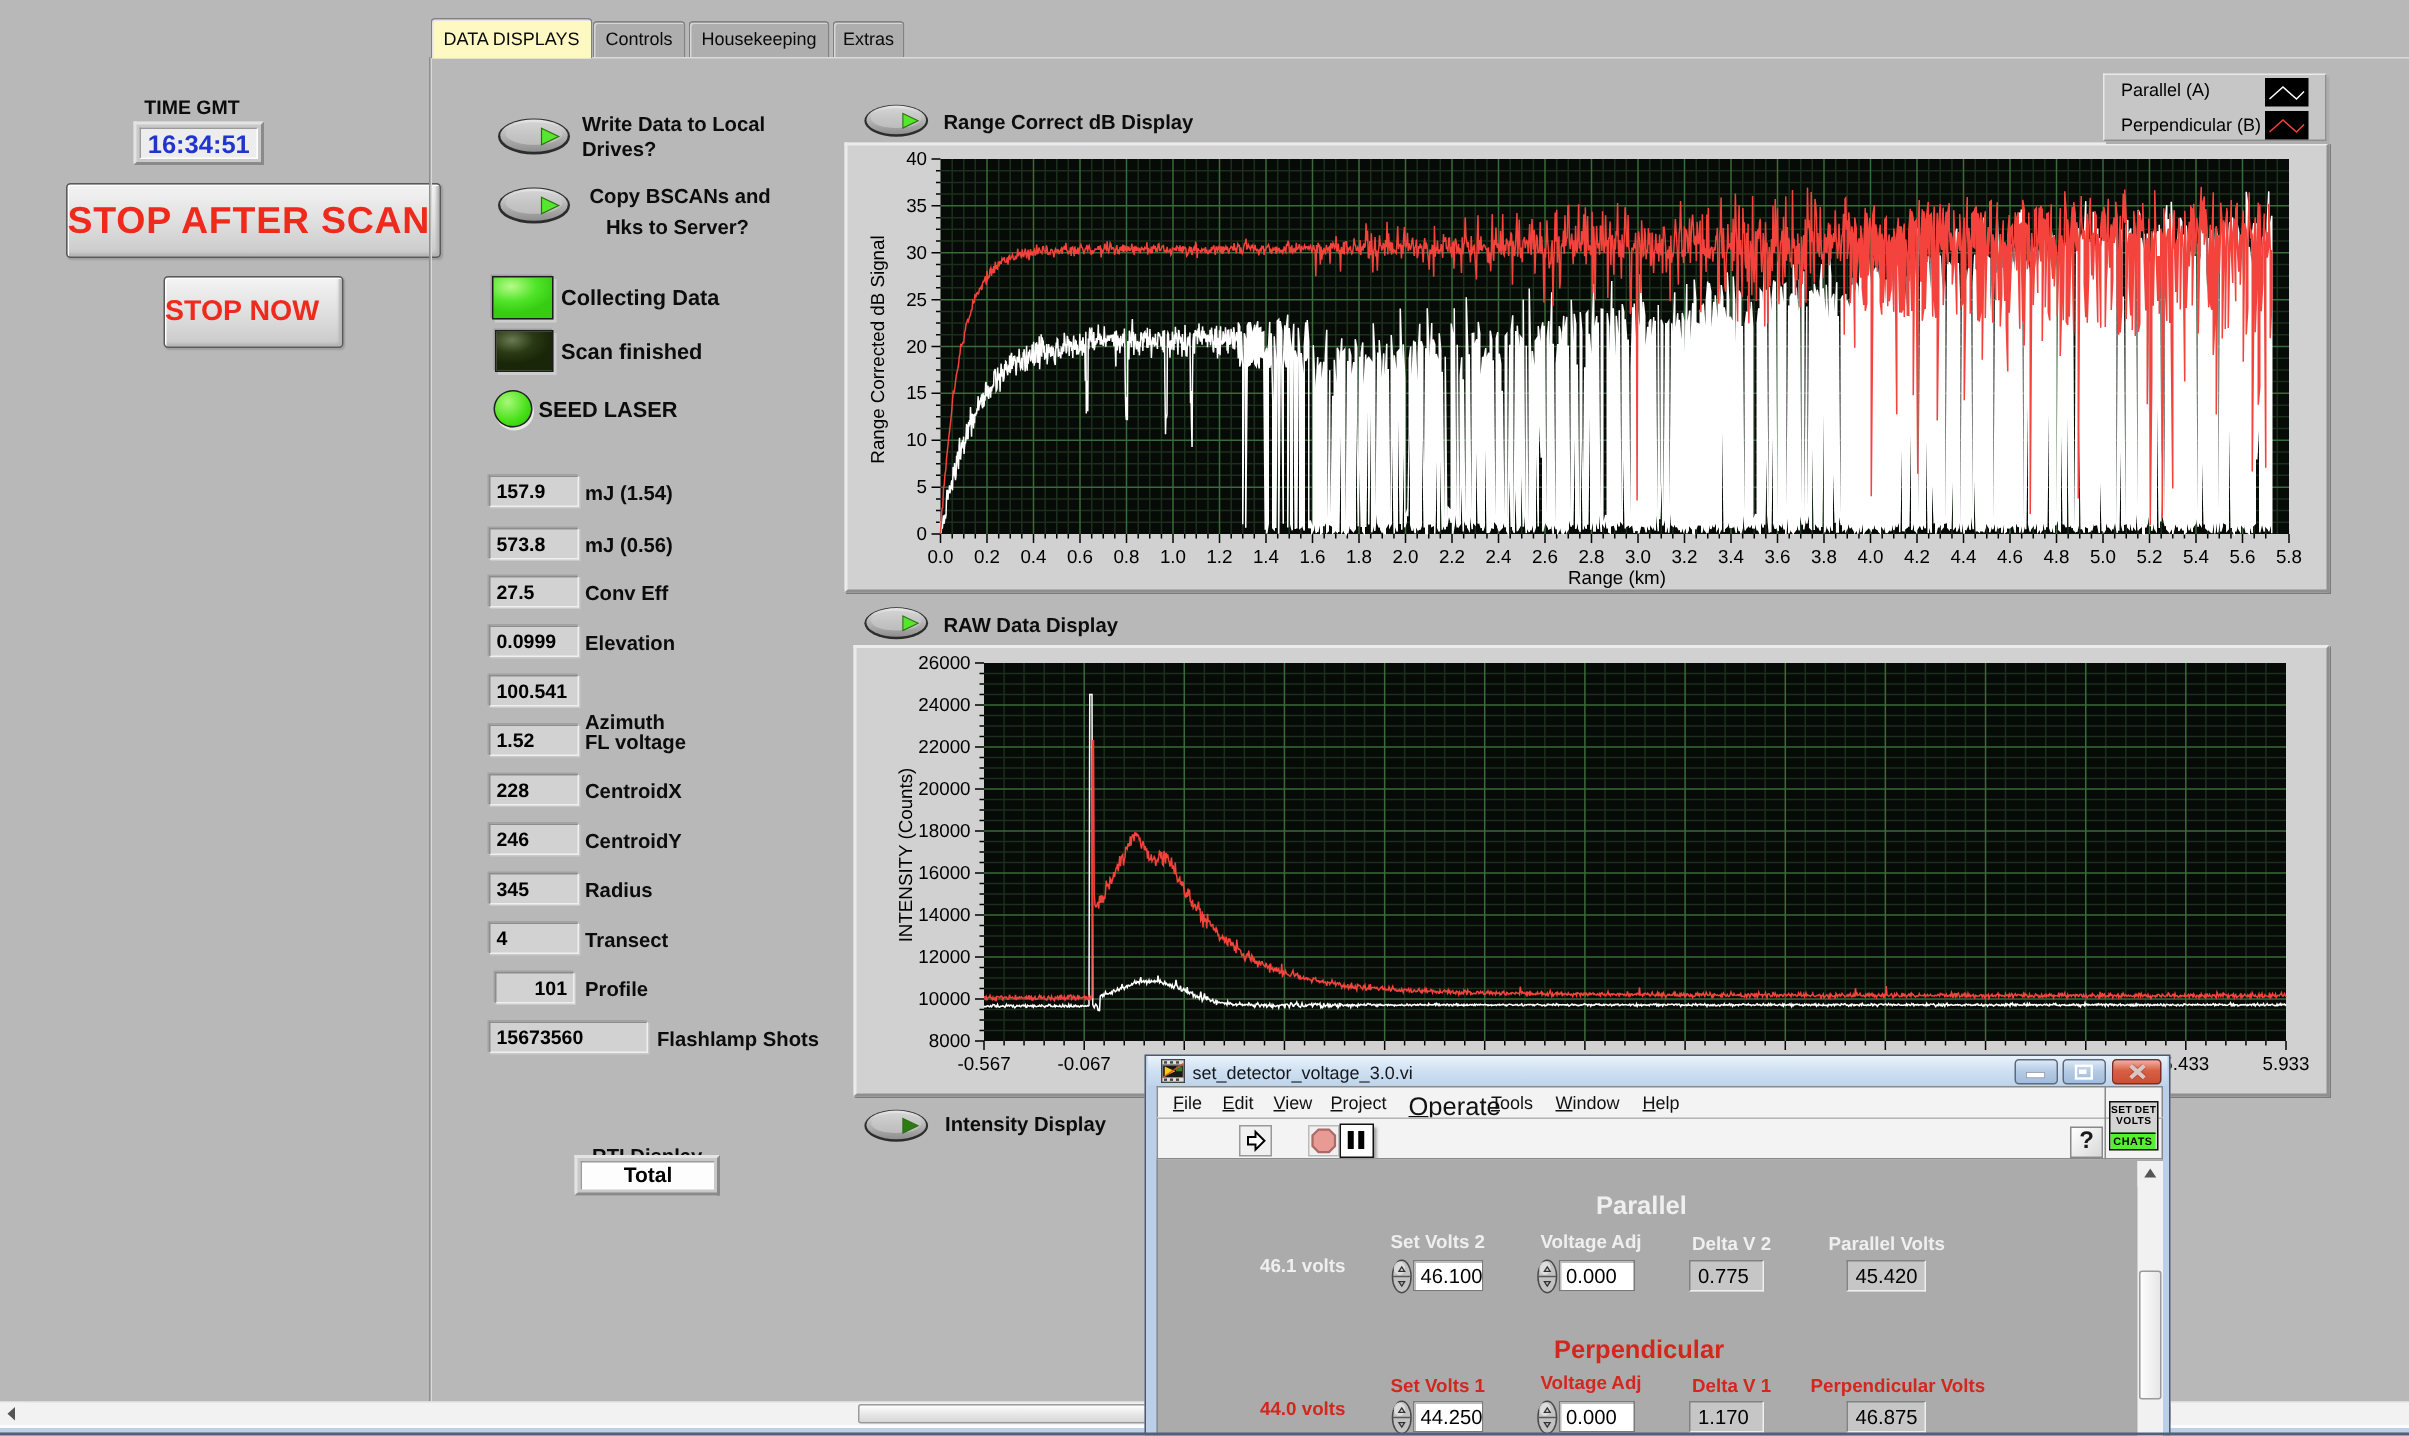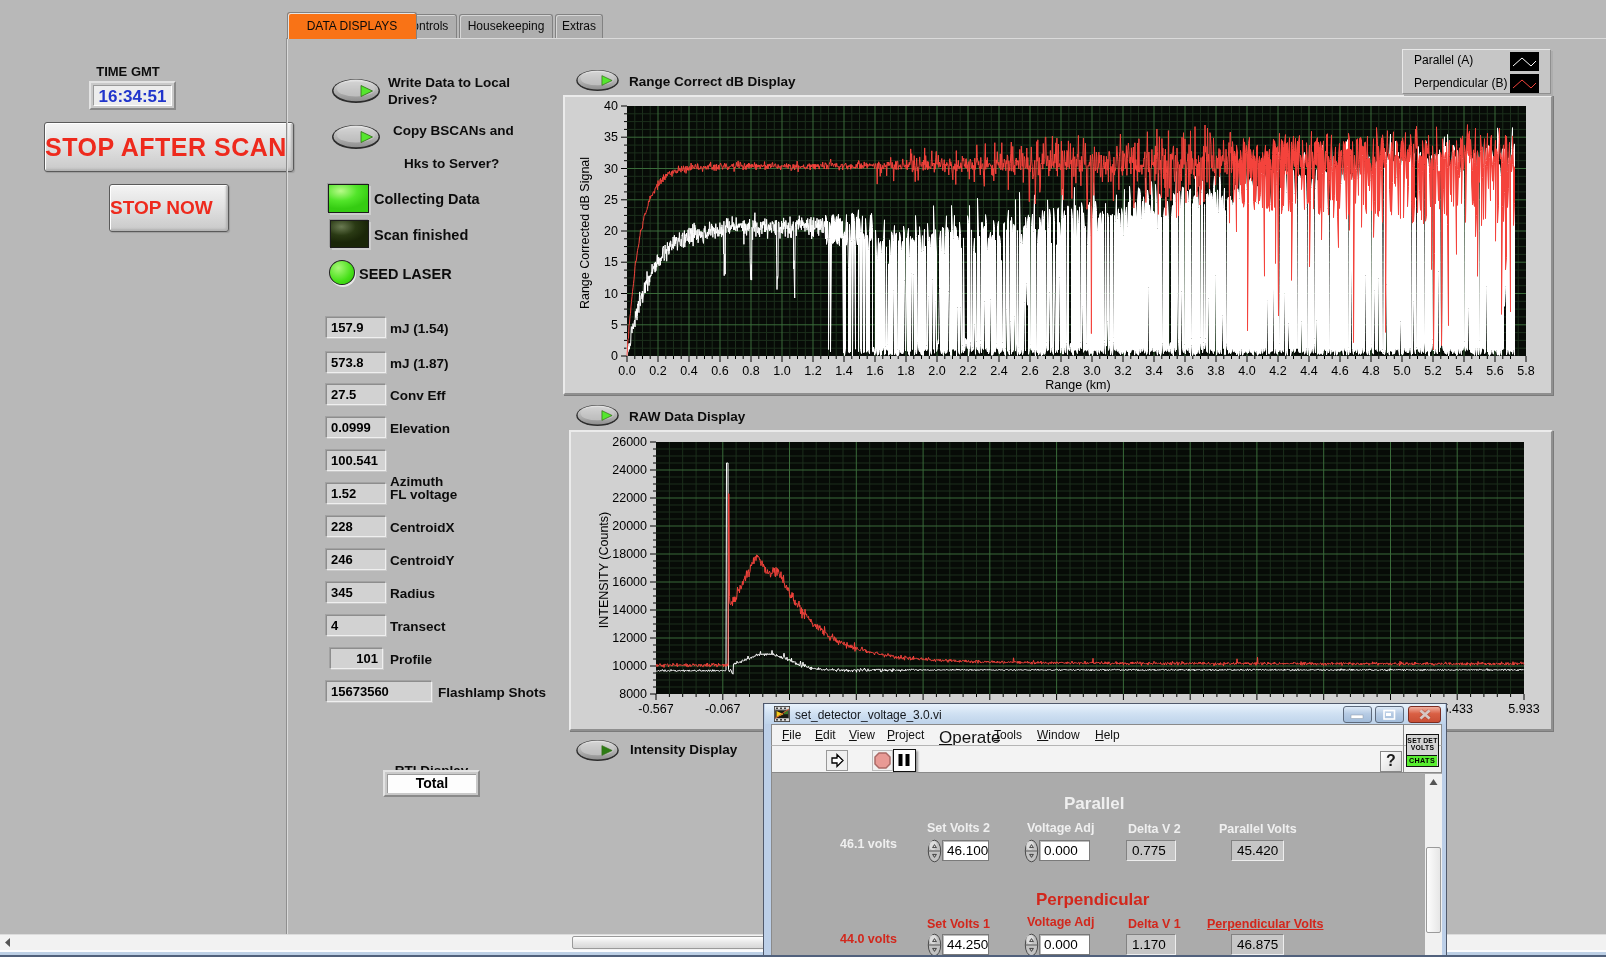--- a/index.html
+++ b/index.html
@@ -38,21 +38,21 @@
  font-weight:bold;font-size:17px;color:#2135cc;text-align:center;padding-top:1px;">16:34:51</div>
   </div>
 <div class="stopbtn" style="left:8px;top:122px;width:250px;height:50px;font-size:25px;line-height:48px;letter-spacing:0.5px;">STOP AFTER SCAN</div>
 <div class="stopbtn" style="left:73px;top:184px;width:120px;height:48px;font-size:19px;line-height:46px;">STOP NOW</div>
 <div class="abs" style="left:287px;top:38px;width:1319px;height:1px;background:#dadada;"></div>
 <div class="abs" style="left:287px;top:39px;width:1px;height:896px;background:#dadada;"></div>
 <div class="abs" style="left:286px;top:38px;width:1px;height:897px;background:#8f8f8f;"></div>
 <div class="tab" style="left:395px;top:14px;width:62px;height:24px;background:#aeaeae;line-height:23px;box-shadow:inset 1px 1px 0 #d6d6d6;">Controls</div>
 <div class="tab" style="left:459px;top:14px;width:94px;height:24px;background:#aeaeae;line-height:23px;box-shadow:inset 1px 1px 0 #d6d6d6;">Housekeeping</div>
 <div class="tab" style="left:555px;top:14px;width:48px;height:24px;background:#aeaeae;line-height:23px;box-shadow:inset 1px 1px 0 #d6d6d6;">Extras</div>
-<div class="tab" style="left:287px;top:12px;width:130px;height:27px;background:#f97316;line-height:26px;box-shadow:inset 1px 1px 0 #e4e4e4;z-index:3;">DATA DISPLAYS</div>
+<div class="tab" style="left:287px;top:12px;width:108px;height:27px;background:#fef9c3;line-height:26px;box-shadow:inset 1px 1px 0 #e4e4e4;z-index:3;">DATA DISPLAYS</div>
 <div class="abs" style="left:331px;top:78px;"><svg width="50" height="26" viewBox="0 0 50 26">
 <defs>
         <linearGradient id="ob_t1" x1="0" y1="0" x2="0" y2="1">
 <stop offset="0" stop-color="#e8e8e8"></stop>
           <stop offset="0.45" stop-color="#b9b9b9"></stop>
           <stop offset="1" stop-color="#8f8f8f"></stop>
         </linearGradient>
       </defs>
 <ellipse cx="25" cy="13" rx="24" ry="12" fill="#2c2c2c"></ellipse>
 <ellipse cx="25" cy="12.4" rx="22.5" ry="10.8" fill="url(#ob_t1)"></ellipse>
@@ -68,37 +68,37 @@
           <stop offset="0.45" stop-color="#b9b9b9"></stop>
           <stop offset="1" stop-color="#8f8f8f"></stop>
         </linearGradient>
       </defs>
 <ellipse cx="25" cy="13" rx="24" ry="12" fill="#2c2c2c"></ellipse>
 <ellipse cx="25" cy="12.4" rx="22.5" ry="10.8" fill="url(#ob_t2)"></ellipse>
 <ellipse cx="25" cy="11" rx="19" ry="7.5" fill="#cdcdcd" opacity="0.65"></ellipse>
 <polygon points="30,7.5 41.5,13 30,18.5" fill="#55e62e" stroke="#2f6d12" stroke-width="0.8"></polygon>
 </svg></div>
 <div class="lbl" style="left:393px;top:123px;">Copy BSCANs and</div>
-<div class="lbl" style="left:393px;top:156px;padding-left:11px;">Hks to Server?</div>
+<div class="lbl" style="left:393px;top:144px;padding-left:11px;">Hks to Server?</div>
 <div class="abs" style="left:328px;top:184px;width:41px;height:29px;background:
  radial-gradient(ellipse 30px 18px at 30% 22%, #b8fa8a, #52e52a 55%, #35cc12);
  border:1px solid #1c1c1c; box-shadow:2px 2px 0 #cdcdcd, -1px -1px 0 #9e9e9e;"></div>
 <div class="lbl" style="left:374px;top:191px;font-size:14.5px;">Collecting Data</div>
 <div class="abs" style="left:330px;top:220px;width:39px;height:28px;background:
  radial-gradient(ellipse 26px 16px at 28% 22%, #6a7a52, #2a3a14 55%, #1a2608);
  border:1px solid #1c1c1c; box-shadow:2px 2px 0 #cdcdcd, -1px -1px 0 #9e9e9e;"></div>
 <div class="lbl" style="left:374px;top:227px;font-size:14.5px;">Scan finished</div>
 <div class="abs" style="left:329px;top:260px;width:26px;height:25px;border-radius:50%;background:
  radial-gradient(circle at 35% 30%, #a8f878, #46e018 60%, #2bbb04);
  border:1px solid #222; box-shadow:1px 2px 0 #e6e6e6;"></div>
 <div class="lbl" style="left:359px;top:266px;font-size:14.5px;">SEED LASER</div>
 <div class="numbox" style="left:326px;top:317px;">157.9</div>
 <div class="lbl" style="left:390px;top:321px;">mJ (1.54)</div>
 <div class="numbox" style="left:326px;top:352px;">573.8</div>
-<div class="lbl" style="left:390px;top:356px;">mJ (1.87)</div>
+<div class="lbl" style="left:390px;top:356px;">mJ (0.56)</div>
 <div class="numbox" style="left:326px;top:384px;">27.5</div>
 <div class="lbl" style="left:390px;top:388px;">Conv Eff</div>
 <div class="numbox" style="left:326px;top:417px;">0.0999</div>
 <div class="lbl" style="left:390px;top:421px;">Elevation</div>
 <div class="numbox" style="left:326px;top:450px;">100.541</div>
 <div class="lbl" style="left:390px;top:474px;">Azimuth</div>
 <div class="numbox" style="left:326px;top:483px;">1.52</div>
 <div class="lbl" style="left:390px;top:487px;">FL voltage</div>
 <div class="numbox" style="left:326px;top:516px;">228</div>
 <div class="lbl" style="left:390px;top:520px;">CentroidX</div>
@@ -358,21 +358,21 @@
 <path d="M7.5 5.6 L9.4 8.6 H5.6 Z" fill="none" stroke="#333" stroke-width="0.9"></path>
 <path d="M7.5 18.4 L9.4 15.4 H5.6 Z" fill="none" stroke="#333" stroke-width="0.9"></path>
 </svg></div>
 <div class="wfield" style="left:275px;top:136px;width:51px;">0.000</div>
 <div class="gfield" style="left:362px;top:136px;width:50px;">0.775</div>
 <div class="gfield" style="left:467px;top:136px;width:53px;">45.420</div>
 <div class="rlbl" style="left:272px;top:186px;font-size:17px;">Perpendicular</div>
 <div class="rlbl" style="left:163px;top:213px;">Set Volts 1</div>
 <div class="rlbl" style="left:263px;top:211px;">Voltage Adj</div>
 <div class="rlbl" style="left:364px;top:213px;">Delta V 1</div>
-<div class="rlbl" style="left:443px;top:213px;text-decoration:underline;">Perpendicular Volts</div>
+<div class="rlbl" style="left:443px;top:213px;">Perpendicular Volts</div>
 <div class="rlbl" style="left:76px;top:228px;">44.0 volts</div>
 <div class="abs" style="left:163px;top:229px;"><svg width="15" height="24" viewBox="0 0 15 24">
 <ellipse cx="7.5" cy="12" rx="6.2" ry="10.8" fill="#c2c2c2" stroke="#4a4a4a" stroke-width="1"></ellipse>
 <line x1="1.6" y1="12" x2="13.4" y2="12" stroke="#5a5a5a" stroke-width="1"></line>
 <ellipse cx="6" cy="6.5" rx="3.8" ry="4.5" fill="#e2e2e2" opacity="0.85"></ellipse>
 <path d="M7.5 5.6 L9.4 8.6 H5.6 Z" fill="none" stroke="#333" stroke-width="0.9"></path>
 <path d="M7.5 18.4 L9.4 15.4 H5.6 Z" fill="none" stroke="#333" stroke-width="0.9"></path>
 </svg></div>
 <div class="wfield" style="left:178px;top:230px;width:47px;">44.250</div>
 <div class="abs" style="left:260px;top:229px;"><svg width="15" height="24" viewBox="0 0 15 24">

